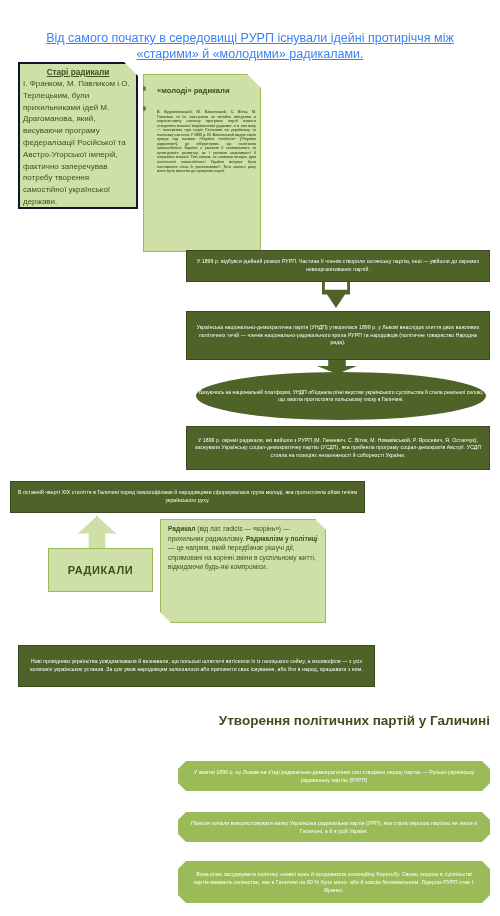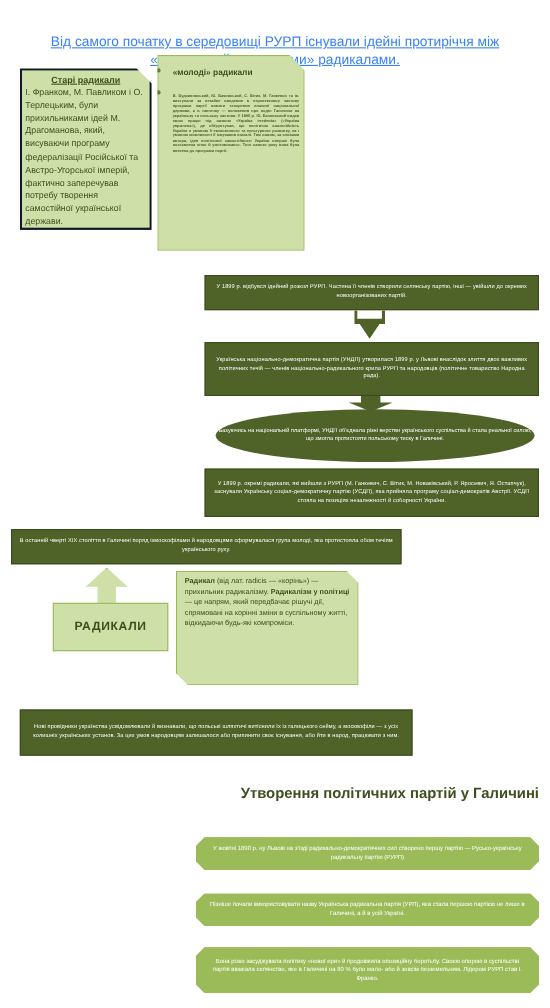--- a/index.html
+++ b/index.html
@@ -51,22 +51,22 @@
   }
   .col-left .body {
     text-align: left;
     font-size: 8px;
     line-height: 11.8px;
     color: #3d4f1f;
   }
 
   .col-right {
     position: absolute;
-    left: 143px; top: 50px;
-    width: 134px; height: 178px;
+    left: 143px; top: 74px;
+    width: 118px; height: 178px;
     background: #cedfa8;
     border: 1px solid #9bbb59;
     clip-path: polygon(0 0, calc(100% - 14px) 0, 100% 14px, 100% 100%, 0 100%);
     padding: 4px 4px 3px 4px;
   }
   .col-right ul {
     margin: 0; padding: 0 0 0 9px;
     list-style: disc;
   }
   .col-right li { color: #5f7f33; }

